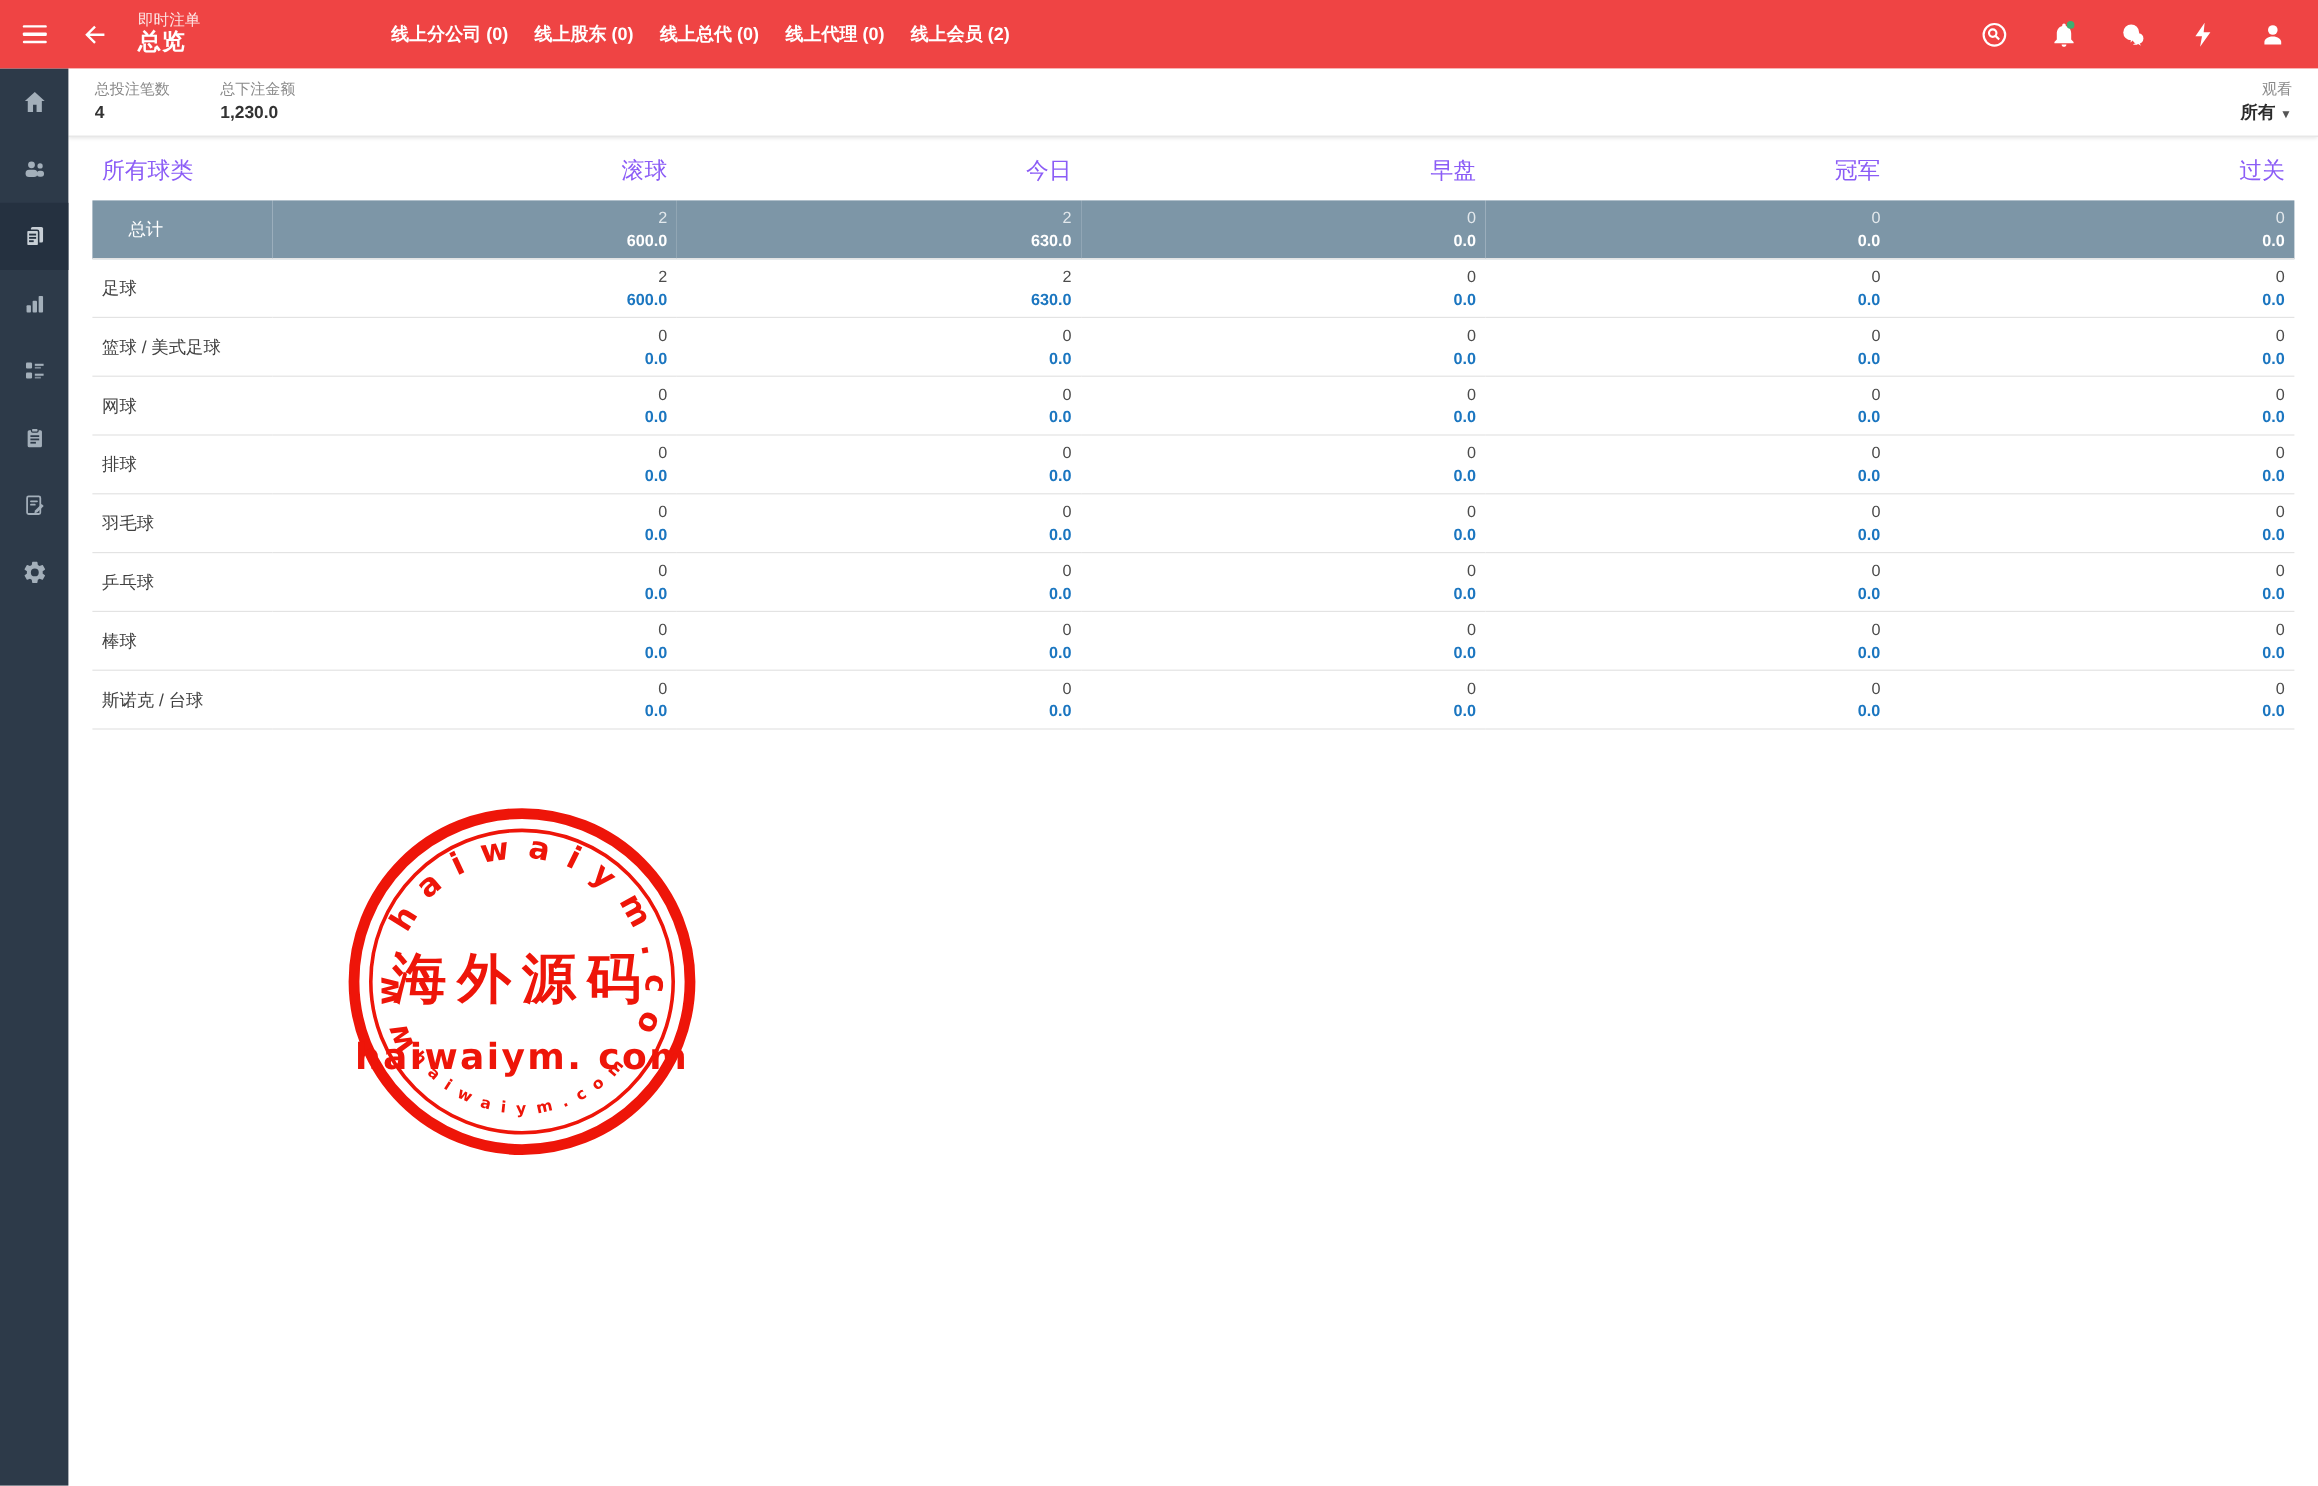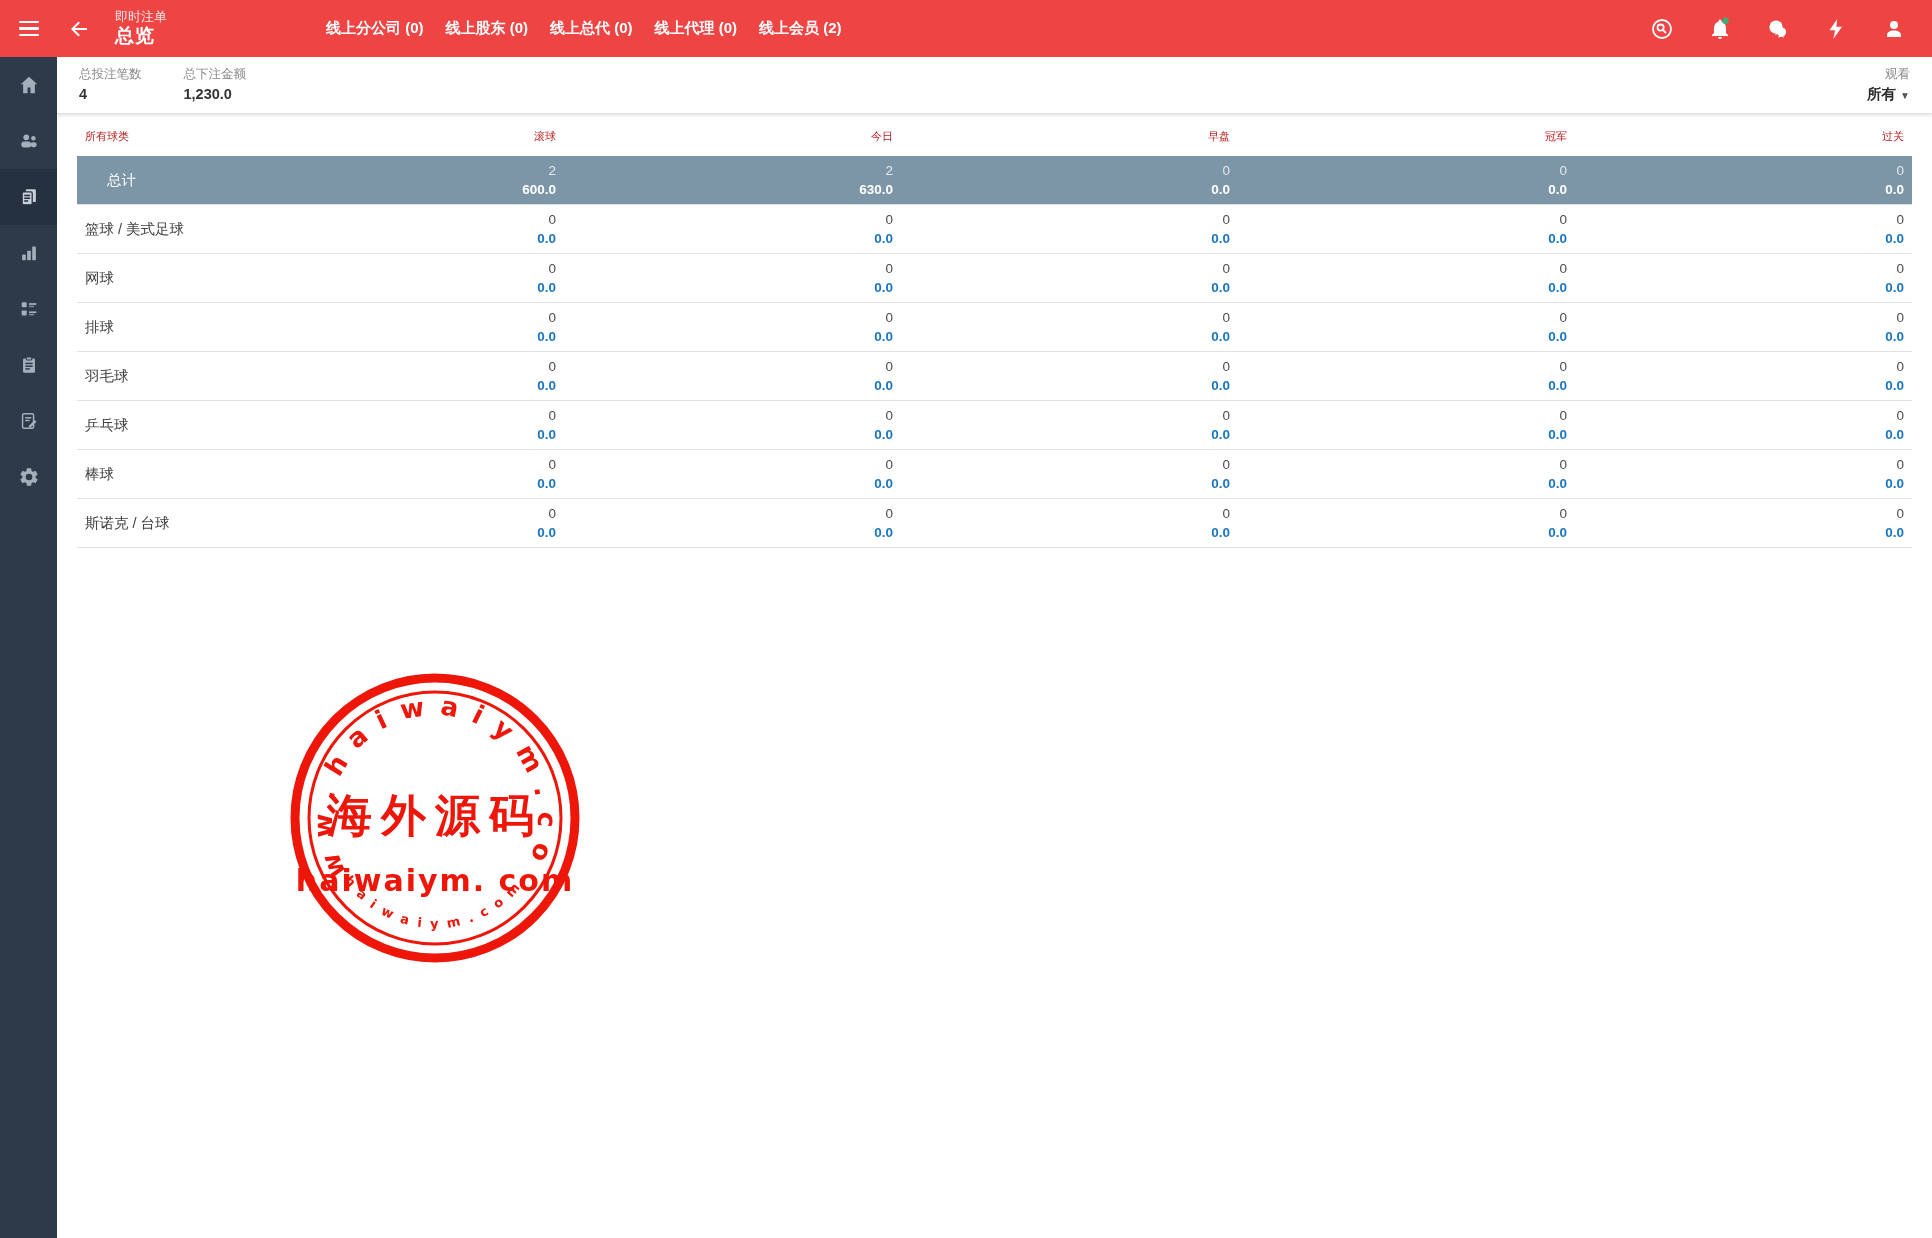--- a/index.html
+++ b/index.html
@@ -31,21 +31,21 @@
   .stat { margin-right:42px; line-height:1.25; }
   .stat .lab { font-size:12.5px; color:#8a8a8a; }
   .stat .val { font-size:14.5px; font-weight:bold; color:#333; margin-top:2px; }
   .viewctl { margin-left:auto; text-align:right; line-height:1.25; }
   .viewctl .lab { font-size:12.5px; color:#8a8a8a; }
   .viewctl .val { font-size:14.5px; font-weight:bold; color:#2b2b2b; cursor:pointer; margin-top:2px; }
   .viewctl .caret { font-size:10px; color:#555; margin-left:4px; }
   
   table { width:1835px; margin:0 20px; border-collapse:collapse; table-layout:fixed; }
   col.ncol { width:337px; }
-  thead th { font-weight:normal; color:#b91c1c; font-size:11px; text-align:right;
+  thead th { font-weight:normal; color:#8b5cf6; font-size:19px; text-align:right;
              padding:15px 8px 12px; }
   thead th.col-label { text-align:left; }
   tbody tr { border-bottom:1px solid #e3e3e3; }
   td.lbl { font-size:14.5px; color:#414141; padding:5px 8px; }
   td.num { text-align:right; padding:5px 8px; line-height:19px; }
   td.num .cnt { font-size:13.5px; color:#4c4c4c; }
   td.num .amt { font-size:13.5px; font-weight:bold; color:#1b76c0; cursor:pointer; }
   tr.total { background:#7d96a7; border-bottom:1px solid #e3e3e3; }
   tr.total td.lbl { color:#fff;padding-left:30px; }
   tr.total td.num .cnt { color:rgba(255,255,255,.78); }
@@ -232,20 +232,43 @@
           <td class="num">
             <div class="cnt">0</div>
             <div class="amt">0.0</div>
           </td>
           <td class="num">
             <div class="cnt">0</div>
             <div class="amt">0.0</div>
           </td>
         </tr>
         <tr>
+          <td class="lbl">足球</td>
+          <td class="num">
+            <div class="cnt">2</div>
+            <div class="amt">600.0</div>
+          </td>
+          <td class="num">
+            <div class="cnt">2</div>
+            <div class="amt">630.0</div>
+          </td>
+          <td class="num">
+            <div class="cnt">0</div>
+            <div class="amt">0.0</div>
+          </td>
+          <td class="num">
+            <div class="cnt">0</div>
+            <div class="amt">0.0</div>
+          </td>
+          <td class="num">
+            <div class="cnt">0</div>
+            <div class="amt">0.0</div>
+          </td>
+        </tr>
+        <tr>
           <td class="lbl">篮球 / 美式足球</td>
           <td class="num">
             <div class="cnt">0</div>
             <div class="amt">0.0</div>
           </td>
           <td class="num">
             <div class="cnt">0</div>
             <div class="amt">0.0</div>
           </td>
           <td class="num">

